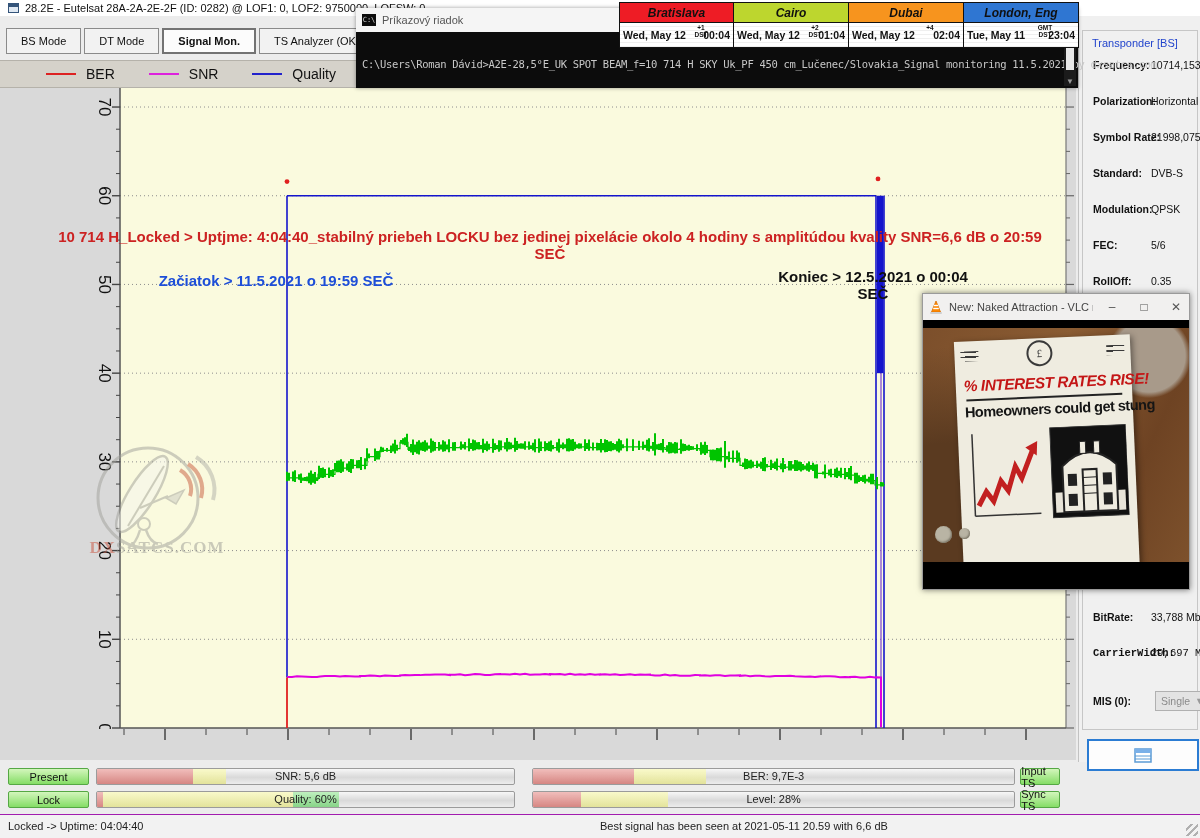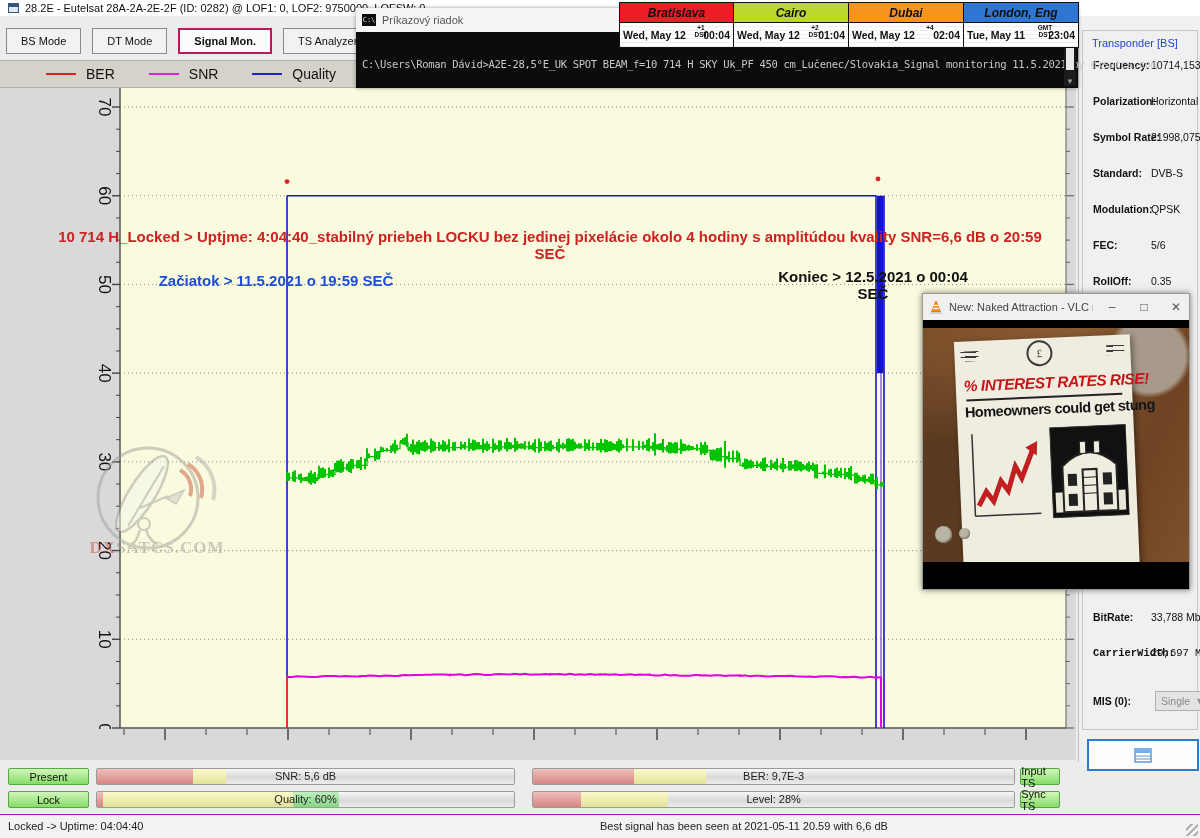--- a/index.html
+++ b/index.html
@@ -8,24 +8,24 @@
   .abs { position:absolute; }
 
   
   #titlebar { left:0; top:0; width:1200px; height:16px; background:#ffffff; }
   #titlebar .appicon { position:absolute; left:8px; top:3px; width:11px; height:10px;
       background:#dfe8f2; border:1px solid #34547a; }
   #titlebar .appicon:before { content:""; position:absolute; left:0; top:0; right:0; height:3px; background:#34547a; }
   #title-text { position:absolute; left:25px; top:2px; font-size:11px; color:#111; }
 
   
-  #tabs { left:6px; top:28px; height:26px; display:flex; gap:11px; }
+  #tabs { left:6px; top:28px; height:26px; display:flex; gap:3px; }
   .tab { height:26px; padding:0 14px; font-size:11px; color:#111; background:#f2f2f2;
          border:1px solid #8a8a8a; display:flex; align-items:center; justify-content:center; min-width:68px; }
-  .tab.active { background:#fcfcfc; border:2px solid #be185d; font-weight:bold; }
+  .tab.active { background:#fcfcfc; border:2px solid #737373; font-weight:bold; }
 
   
   #legendbar { left:0; top:60px; width:1076px; height:28px; background:#d5d2ca;
                border-top:1px solid #b5b2aa; border-bottom:1px solid #b5b2aa;
                display:flex; align-items:center; padding-left:46px; gap:34px; }
   .legend-item { display:flex; align-items:center; gap:10px; font-size:14px; color:#111; }
   .legend-swatch { width:30px; height:2px; }
 
   
   #chart { left:0; top:88px; width:1076px; height:672px; background:#d9d9d9; }

